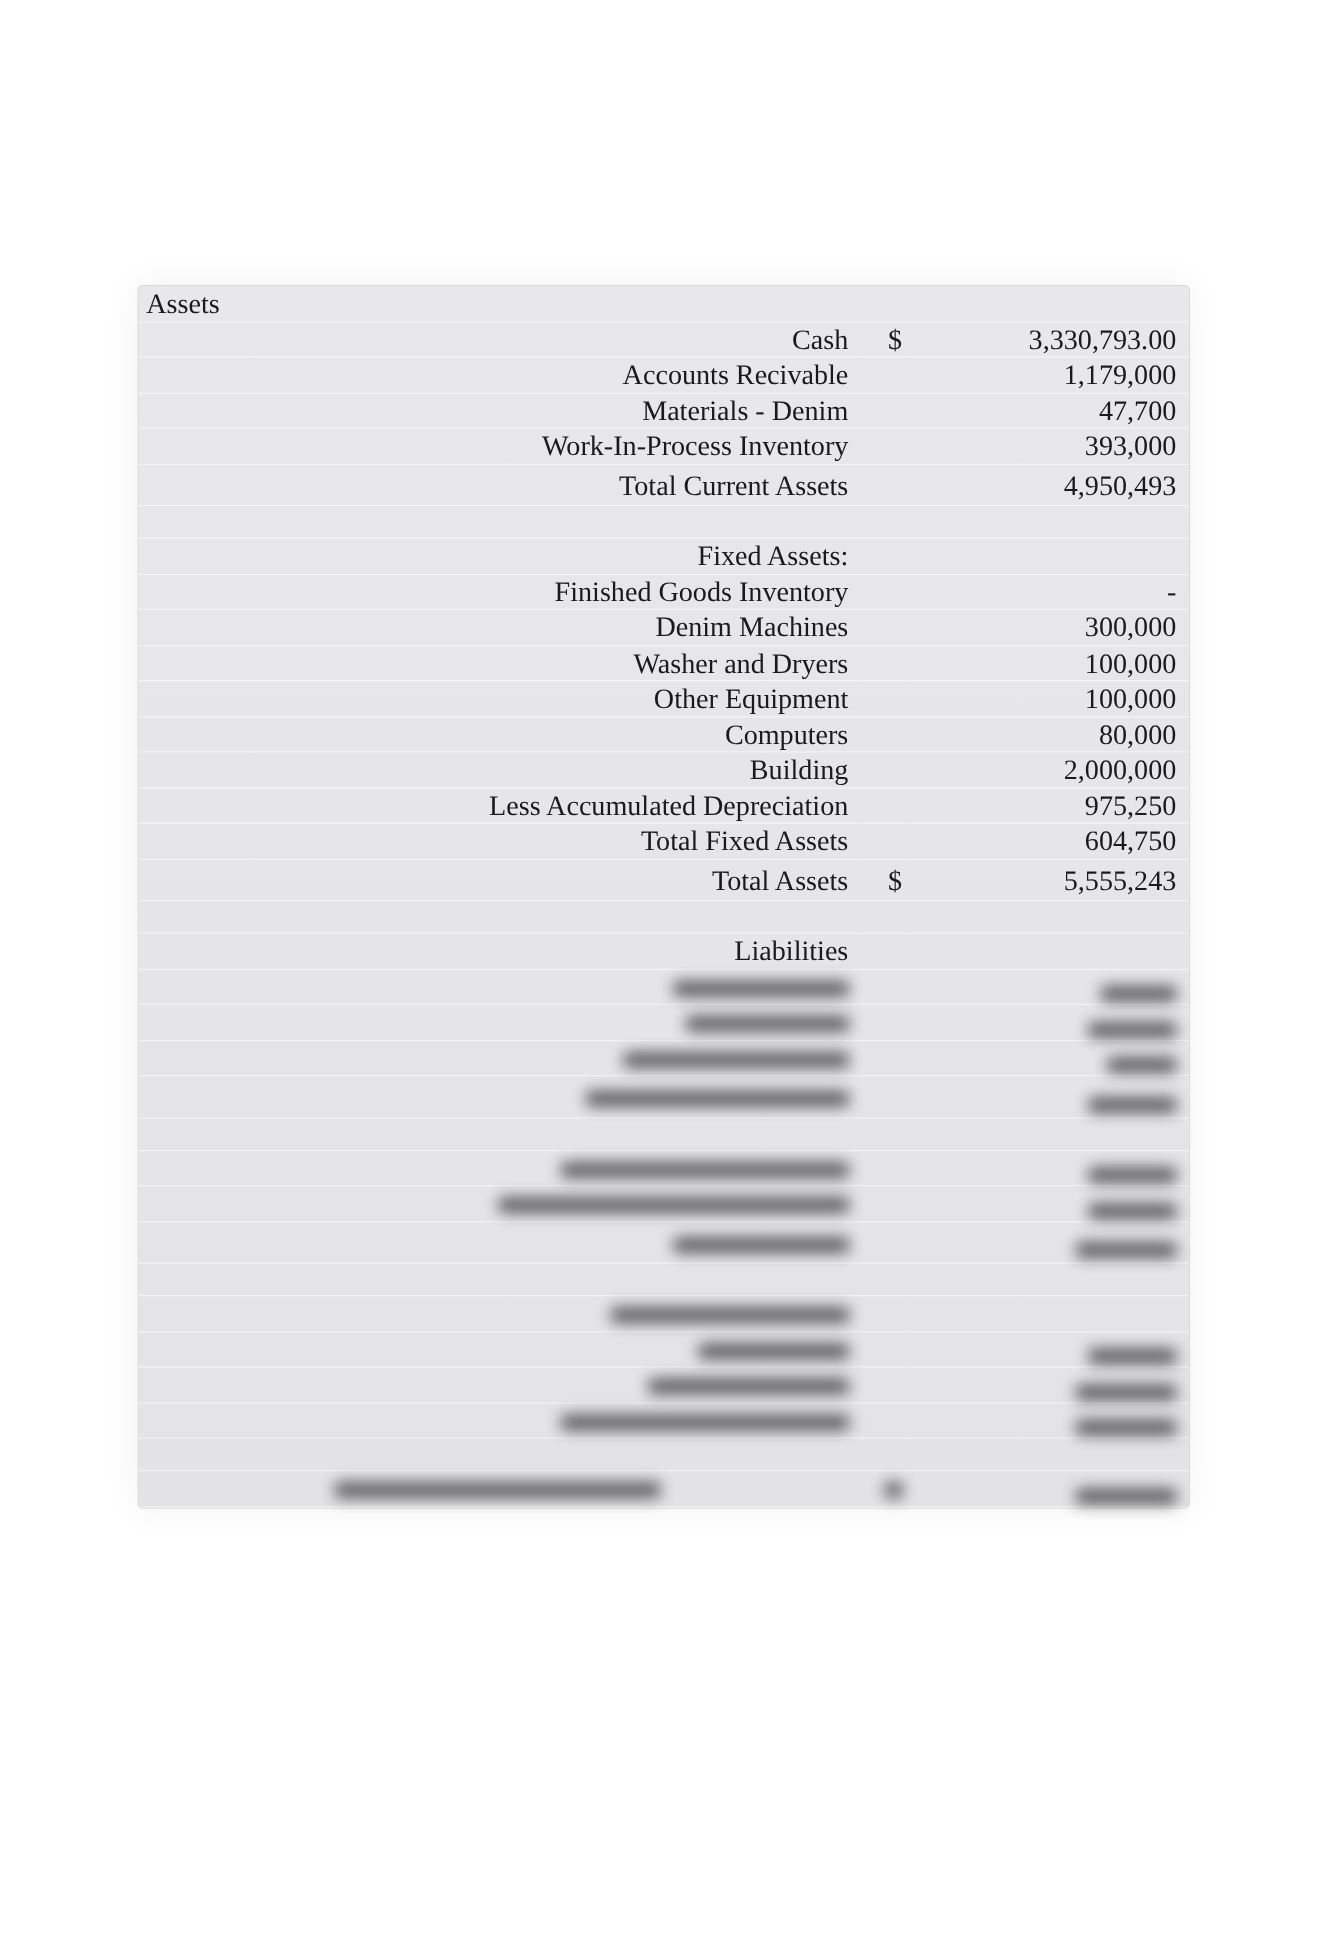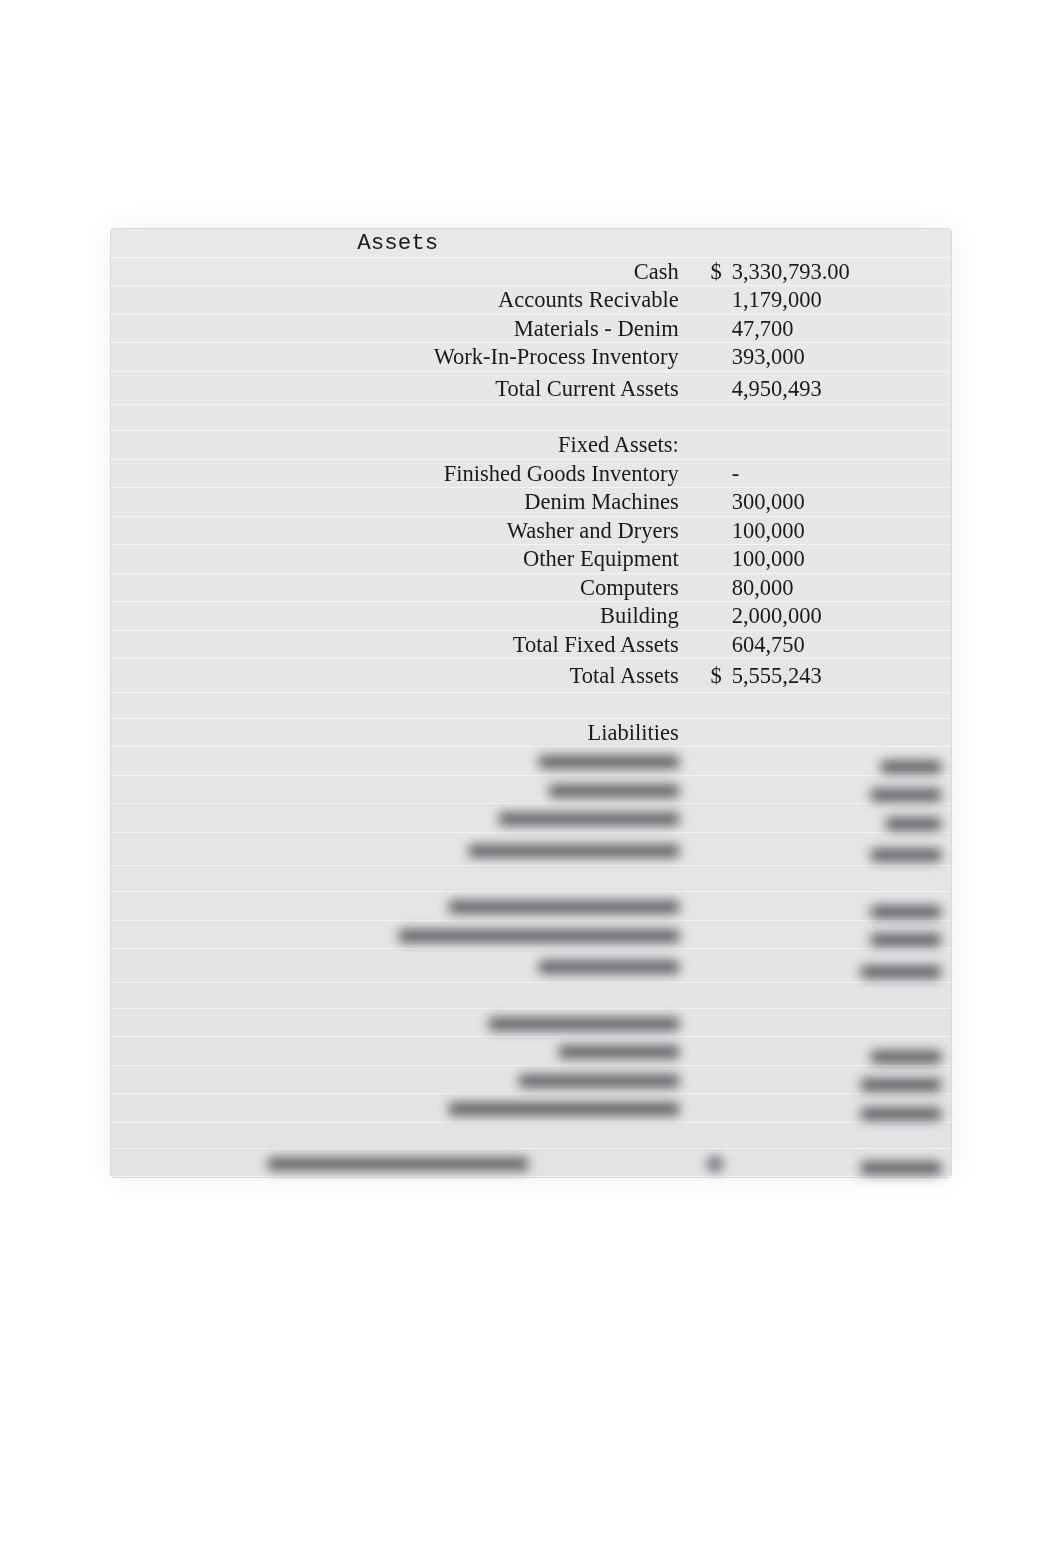--- a/index.html
+++ b/index.html
@@ -33,24 +33,24 @@
   }
   td {
     padding: 3px 6px 2px 6px;
     vertical-align: bottom;
     border-bottom: 1px solid rgba(255,255,255,0.55);
     border-top: 1px solid rgba(0,0,0,0.04);
     height: 26px;
   }
   td.label { width: 560px; text-align: right; }
   td.cur   { width: 40px; text-align: right; padding-right: 4px; }
-  td.val   { width: 220px; padding-right: 10px; }
+  td.val   { width: 220px; text-align: right; padding-right: 10px; }
   tr.spacer-lg td { height: 26px; border-bottom: 1px solid rgba(255,255,255,0.55); }
   tr.tall td { padding-top: 6px; padding-bottom: 4px; margin-top: 21px; }
-  tr.header td.label { text-align: center; font-weight: normal; font-family: Liberation Mono, monospace; }
+  tr.header td.label { text-align: left; font-weight: normal; }
   tr.header td { border-top: none; }
 
   
   .blurred {
     filter: blur(6px);
     opacity: 0.85;
   }
   .blurred td.label span {
     display: inline-block;
     background: #3b3b3f;
@@ -159,20 +159,25 @@
           <tr>
             <td class="label">Computers</td>
             <td class="cur"></td>
             <td class="val">80,000</td>
           </tr>
           <tr>
             <td class="label">Building</td>
             <td class="cur"></td>
             <td class="val">2,000,000</td>
           </tr>
+          <tr>
+            <td class="label">Less Accumulated Depreciation</td>
+            <td class="cur"></td>
+            <td class="val">975,250</td>
+          </tr>
         </tbody>
 
       <tbody>
           <tr>
         <td class="label">Total Fixed Assets</td>
         <td class="cur"></td>
         <td class="val">604,750</td>
       </tr>
 
       <tr class="tall">

